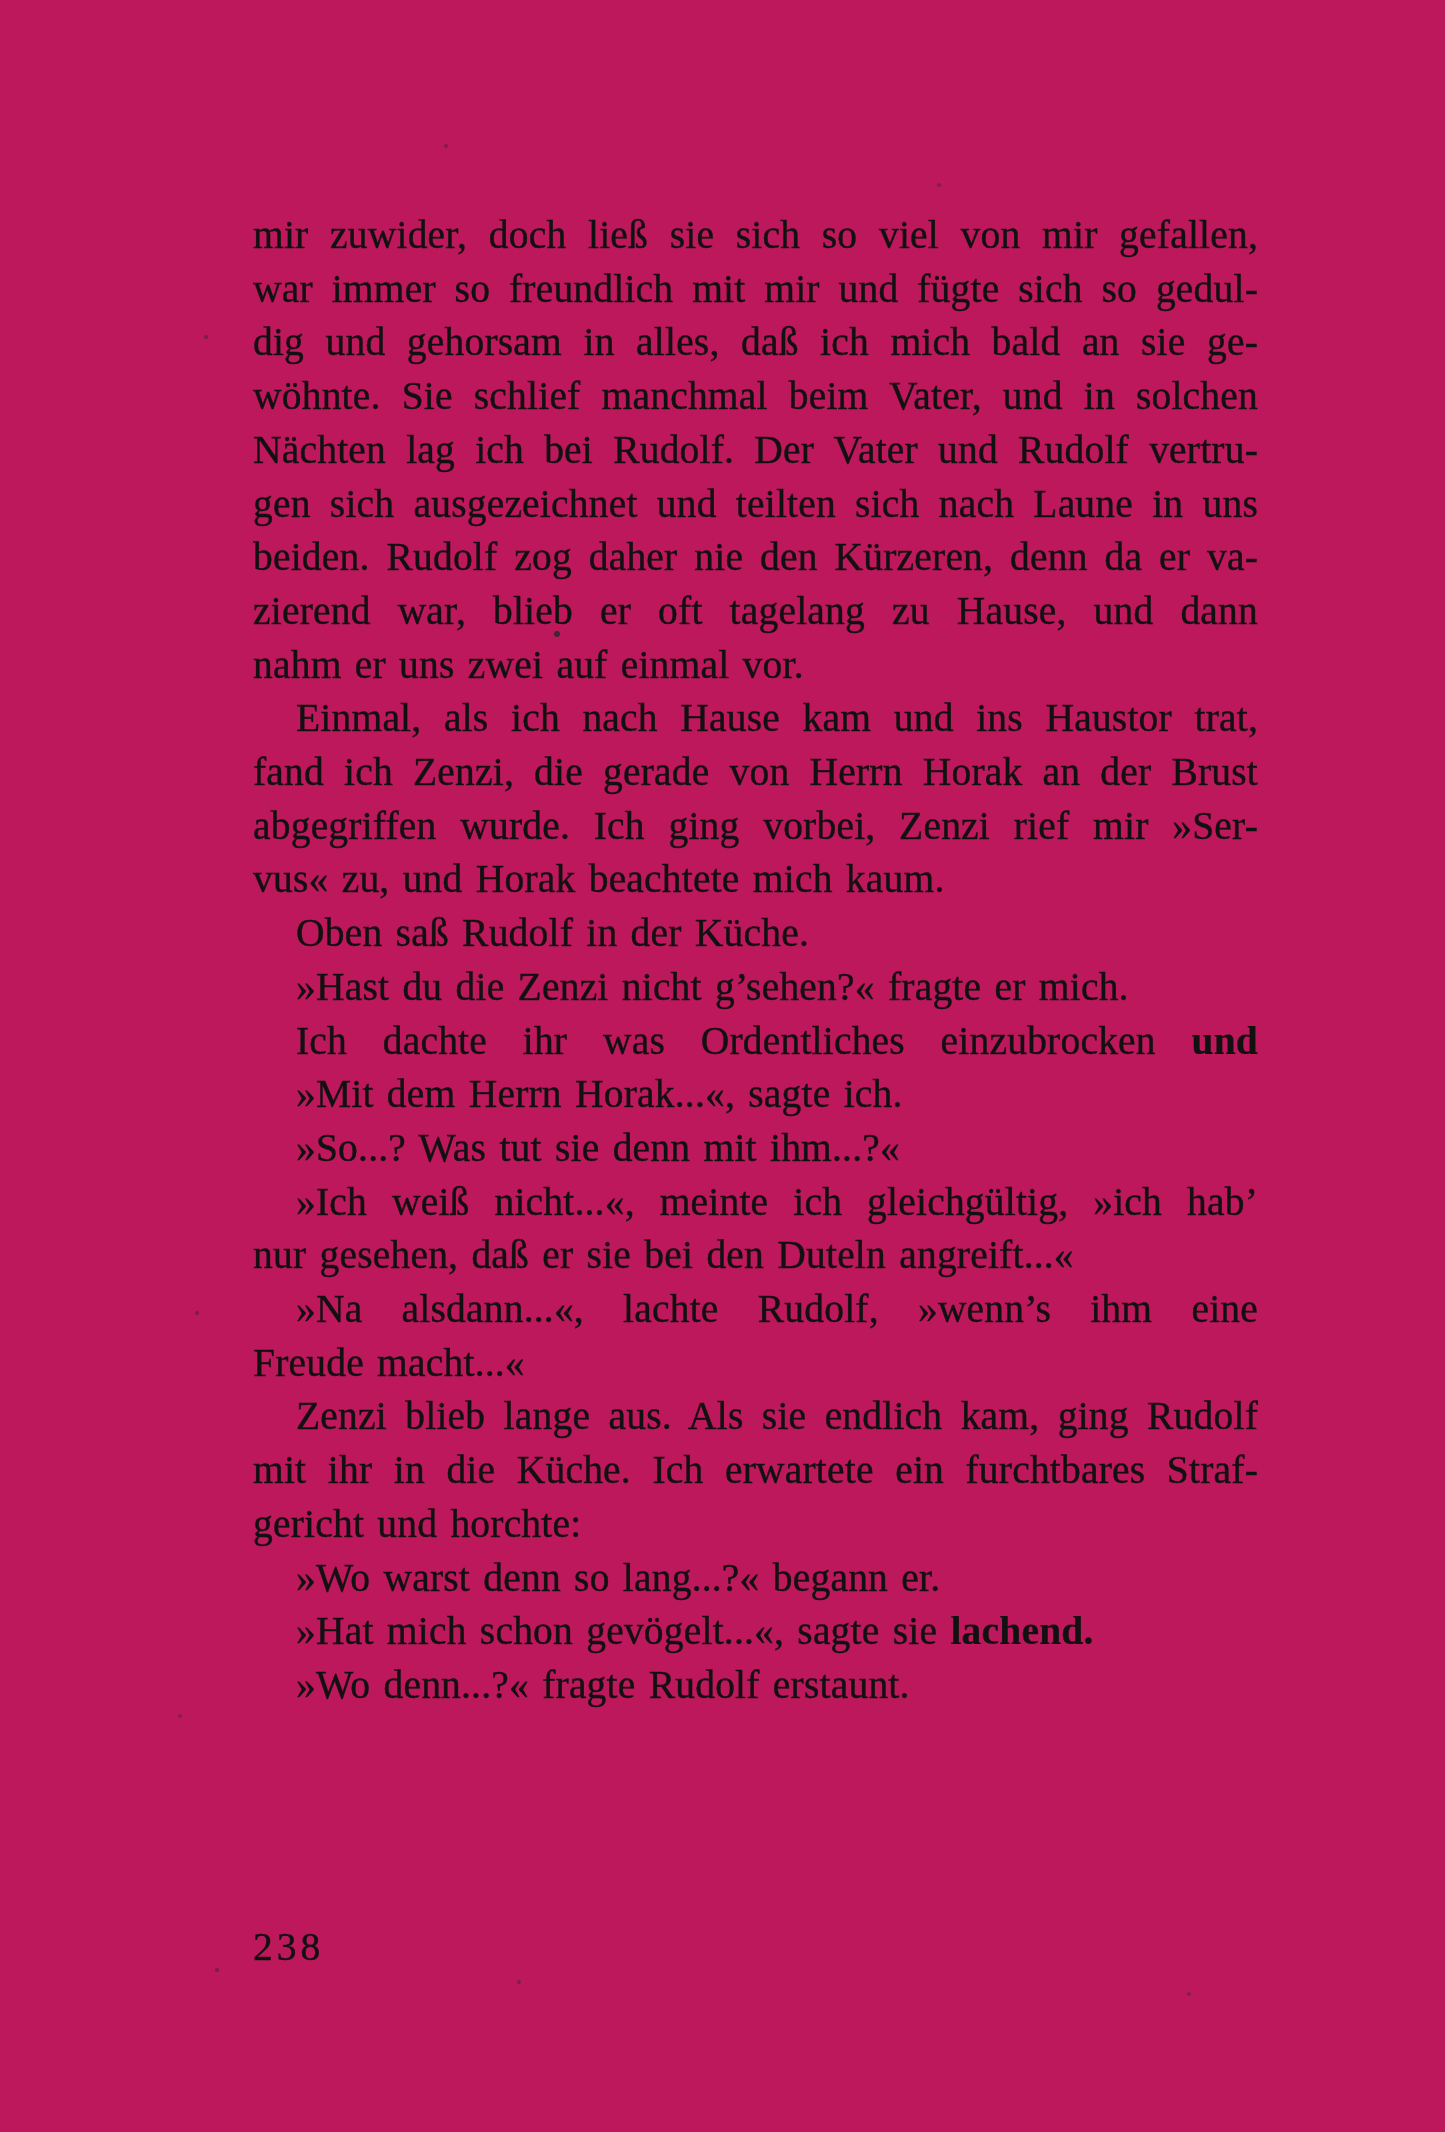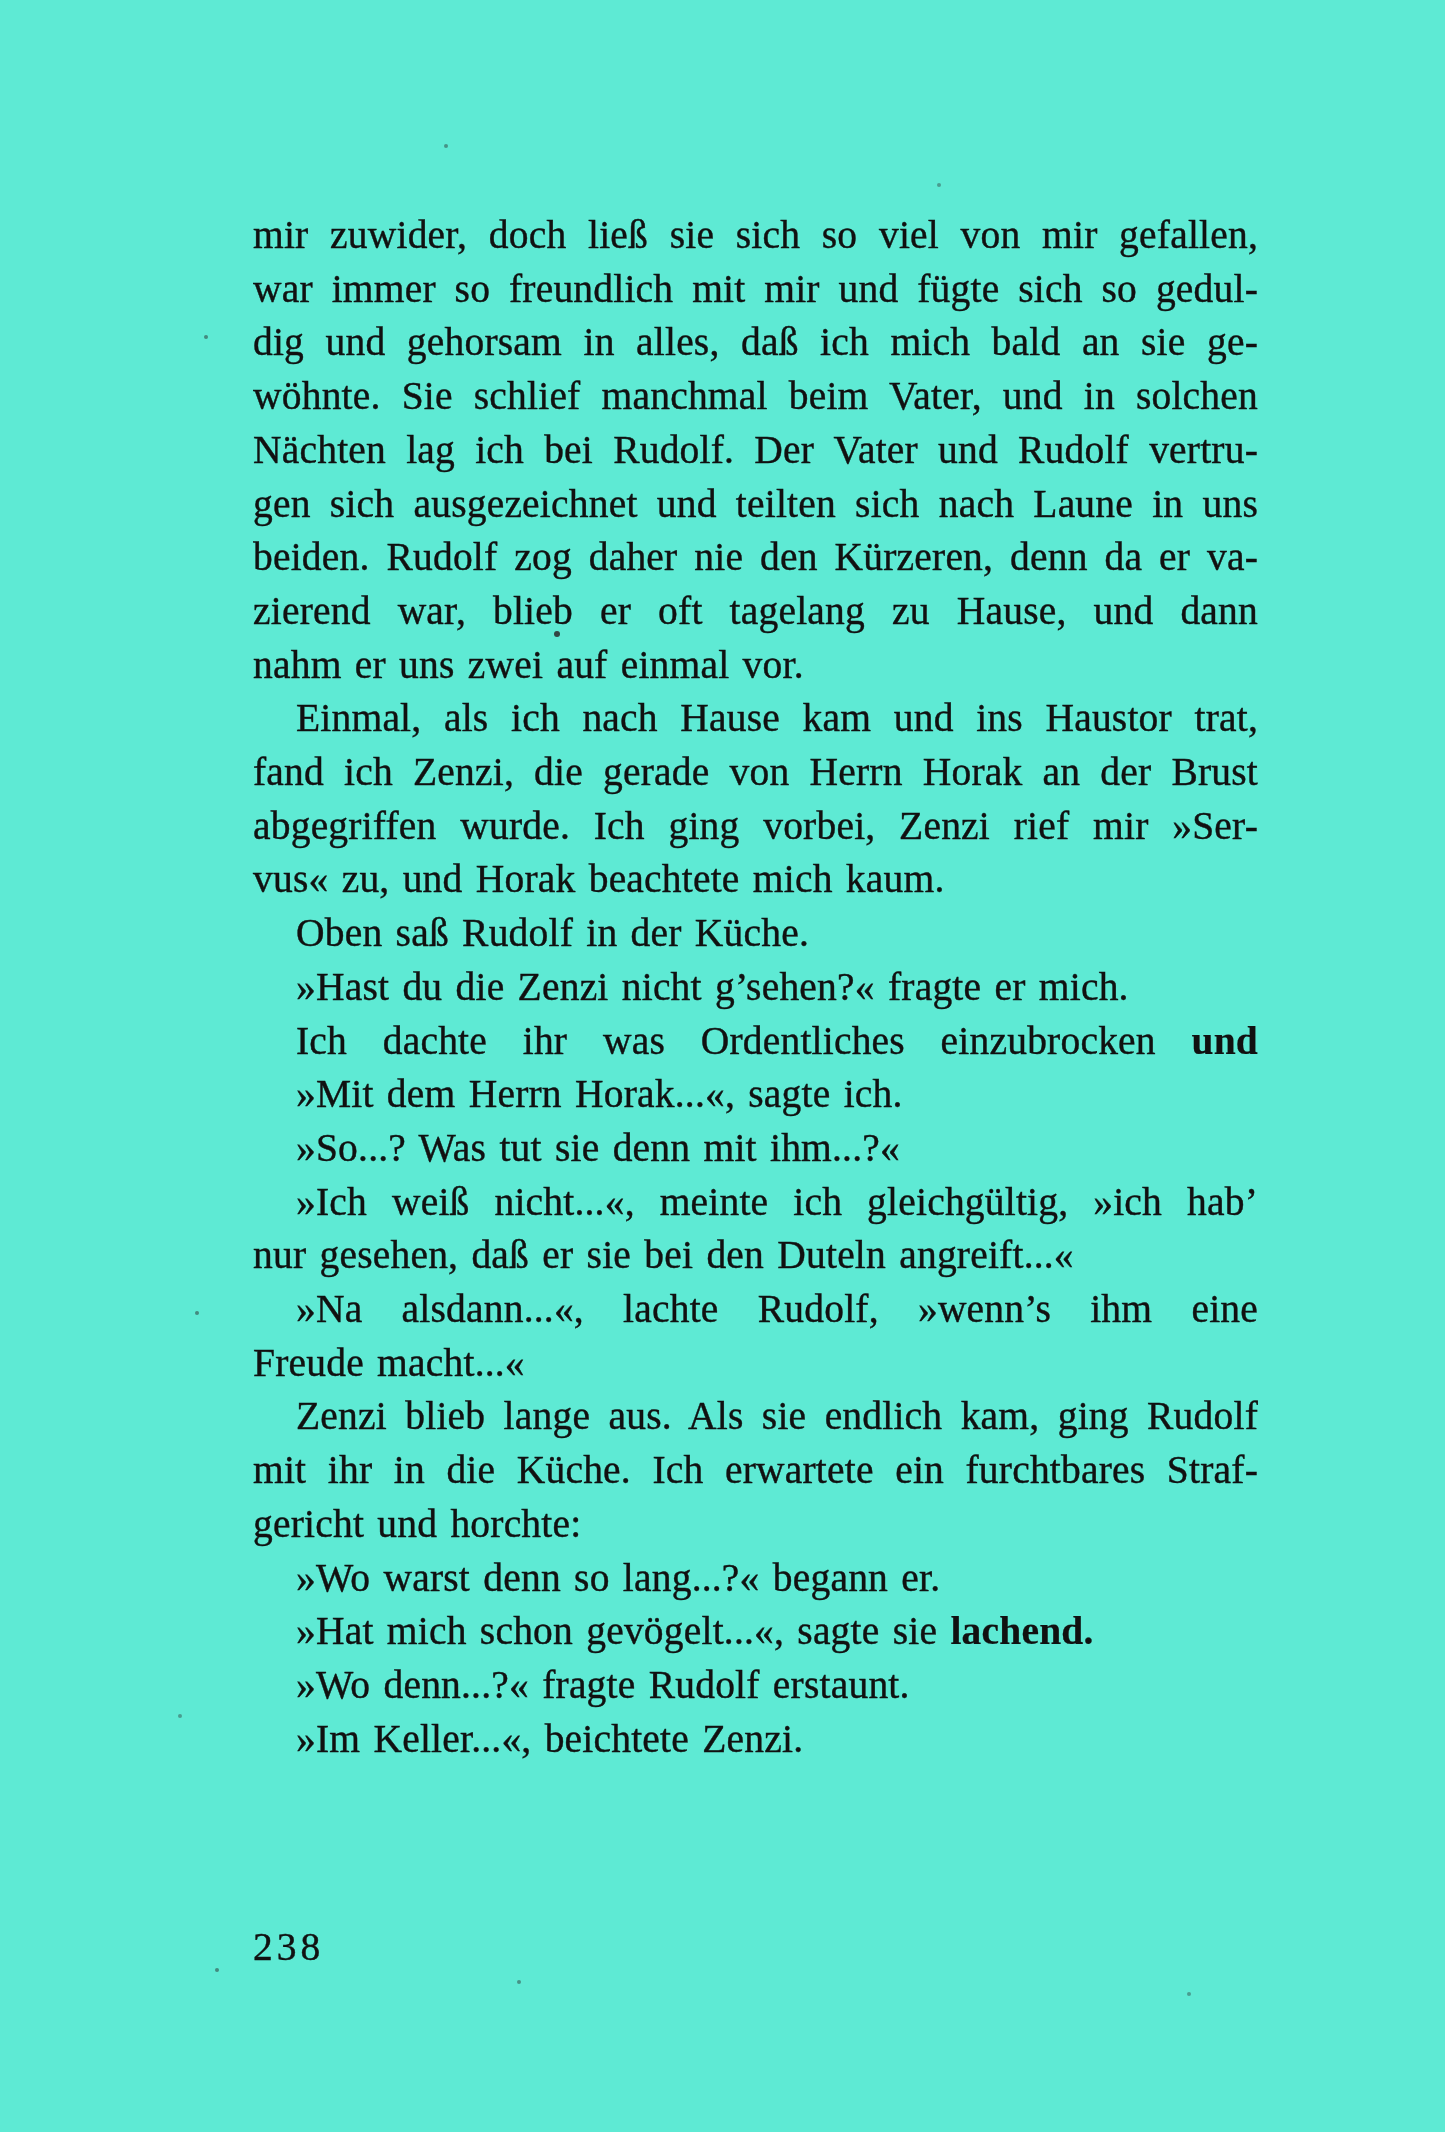--- a/index.html
+++ b/index.html
@@ -11,21 +11,21 @@
     width: 1445px;
     height: 2132px;
     position: relative;
     overflow: hidden;
     font-family: "Liberation Serif", "DejaVu Serif", serif;
     color: #111111;
   }
   .page {
     position: absolute;
     inset: 0;
-    background: #5eead4;
+    background: #be185d;
   }
   .text-block {
     position: absolute;
     left: 253px;
     top: 209px;
     width: 1005px;
   }
   p.line {
     margin: 0;
     font-size: 39.5px;
@@ -95,21 +95,20 @@
       <p class="line indent just"><span>»Ich weiß nicht...«, meinte ich gleichgültig, »ich hab’</span></p>
       <p class="line"><span>nur gesehen, daß er sie bei den Duteln angreift...«</span></p>
       <p class="line indent just"><span>»Na alsdann...«, lachte Rudolf, »wenn’s ihm eine</span></p>
       <p class="line"><span>Freude macht...«</span></p>
       <p class="line indent just"><span>Zenzi blieb lange aus. Als sie endlich kam, ging Rudolf</span></p>
       <p class="line just"><span>mit ihr in die Küche. Ich erwartete ein furchtbares Straf-</span></p>
       <p class="line"><span>gericht und horchte:</span></p>
       <p class="line indent"><span>»Wo warst denn so lang...?« begann er.</span></p>
       <p class="line indent"><span>»Hat mich schon gevögelt...«, sagte sie </span><span class="bold">lachend.</span></p>
       <p class="line indent"><span>»Wo denn...?« fragte Rudolf erstaunt.</span></p>
-      <p class="line indent"><span>»Im Keller...«, beichtete Zenzi.</span></p>
     </div>
   <div class="page-number">238</div>
 <div class="speck" style="left: 444px; top: 144px; width: 4px; height: 4px; opacity: 0.45;"></div>
     <div class="speck" style="left: 937px; top: 183px; width: 4px; height: 4px; opacity: 0.4;"></div>
     <div class="speck" style="left: 204px; top: 335px; width: 4px; height: 4px; opacity: 0.5;"></div>
     <div class="speck" style="left: 554px; top: 631px; width: 6px; height: 6px; opacity: 0.85;"></div>
     <div class="speck" style="left: 195px; top: 1311px; width: 4px; height: 4px; opacity: 0.5;"></div>
     <div class="speck" style="left: 178px; top: 1714px; width: 4px; height: 4px; opacity: 0.4;"></div>
     <div class="speck" style="left: 215px; top: 1968px; width: 4px; height: 4px; opacity: 0.5;"></div>
     <div class="speck" style="left: 517px; top: 1980px; width: 4px; height: 4px; opacity: 0.45;"></div>

